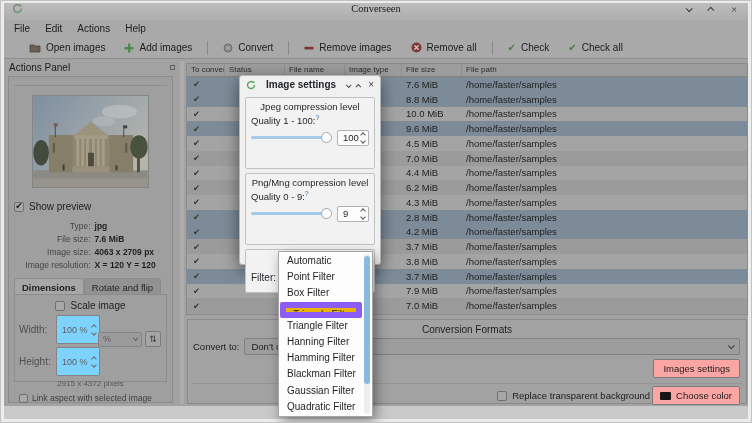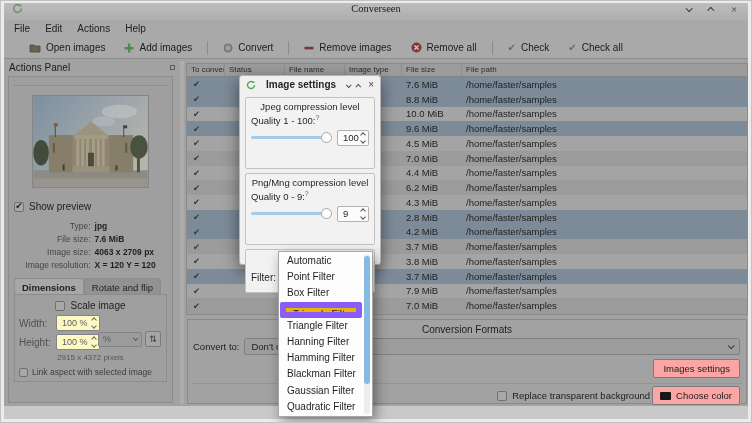--- a/index.html
+++ b/index.html
@@ -41,22 +41,22 @@
   .info-grid{margin-top:9px;display:grid;grid-template-columns:auto auto;gap:3px 4px;font-size:8.5px;justify-content:center;}
   .info-grid .lab{color:#454545;text-align:right;}
   .info-grid .val{color:#1f1f1f;font-weight:bold;}
   .tabs{display:flex;margin-top:8px;font-size:9.5px;}
   .tab{padding:3px 7px 2px;border:1px solid #8c8c8c;border-bottom:none;border-radius:3px 3px 0 0;background:#929292;color:#242424;}
   .tab.active{background:#a7a7a7;font-weight:bold;}
   .dim-group{border:1px solid #8c8c8c;background:#9f9f9f;margin-top:-1px;padding:5px 4px 4px;position:relative;height:88px;}
   .scale-row{display:flex;justify-content:center;align-items:center;gap:5px;margin-bottom:4px;}
   .wh-row{display:flex;align-items:center;gap:3px;margin:3px 0;color:#4f4f4f;}
   .wh-row .wlab{width:34px;}
-  .spin{display:inline-flex;align-items:center;gap:2px;border:1px solid #848484;background:#fef9c3;
-    color:#5c5c5c;font-size:9px;padding:1px 3px 1px 5px;border-radius:2px;width:44px;height:16px;}
+  .spin{display:inline-flex;align-items:center;gap:2px;border:1px solid #848484;background:#7dd3fc;
+    color:#5c5c5c;font-size:9px;padding:1px 3px 1px 5px;border-radius:2px;width:44px;height:29px;}
   .spin .v{flex:1;}
   .spin-arrows{display:flex;flex-direction:column;gap:2px;}
   .sa{width:4px;height:4px;border-right:1px solid #6a6a6a;border-bottom:1px solid #6a6a6a;}
   .sa.up{transform:rotate(-135deg);}
   .sa.dn{transform:rotate(45deg);}
   .unit-wrap{position:absolute;right:5px;top:36px;display:flex;align-items:center;gap:3px;}
   .unit-combo{width:44px;height:15px;border:1px solid #848484;background:#9b9b9b;border-radius:2px;
     display:flex;align-items:center;padding:0 4px;color:#5c5c5c;font-size:9px;}
   .swap-btn{width:16px;height:16px;border:1px solid #7b7b7b;background:#a5a5a5;border-radius:2px;
     display:flex;align-items:center;justify-content:center;font-size:9px;color:#3c3c3c;}

